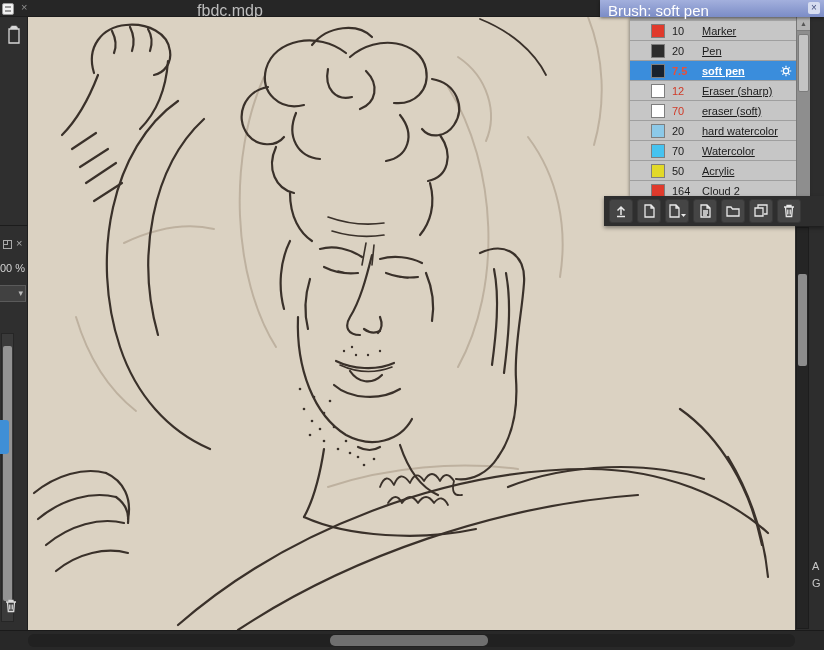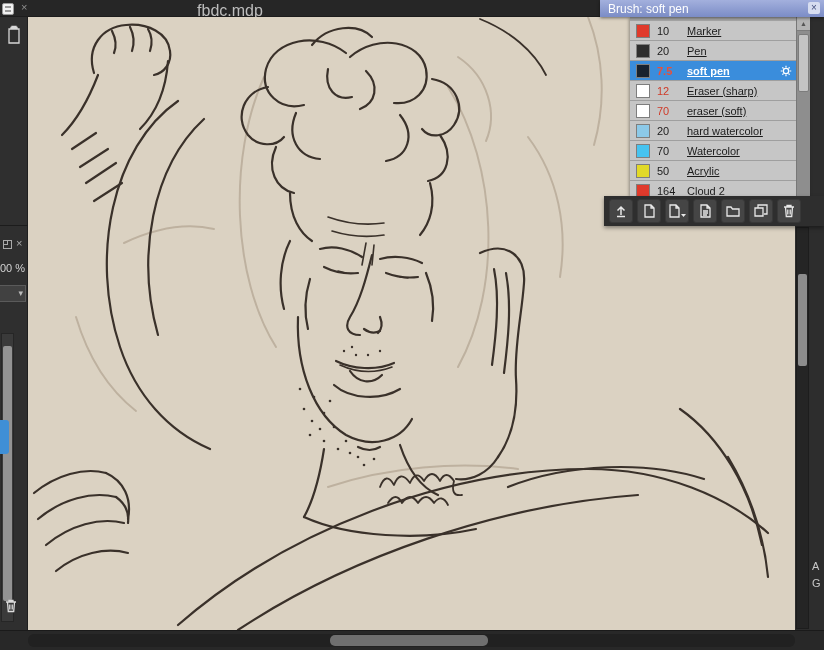--- a/index.html
+++ b/index.html
@@ -29,28 +29,28 @@
   #left-sel { position:absolute; left:0; top:403px; width:9px; height:34px; background:#3f8fd6; border-radius:0 3px 3px 0; }
   #left-trash { position:absolute; left:3px; top:581px; width:18px; height:18px; }
 
   
   #canvas { position:absolute; left:28px; top:17px; width:767px; height:613px; background:#dbd2c2; }
   #canvas svg { display:block; width:767px; height:613px; }
 
   
   #bp-header { position:absolute; left:600px; top:0; width:224px; height:17px;
     background:linear-gradient(#a3b0dd, #7b8cc6); box-shadow:0 1px 3px rgba(0,0,0,.5); z-index:6; }
-  #bp-title { position:absolute; left:8px; top:2px; font-size:12px; color:#ffffff; }
+  #bp-title { position:absolute; left:8px; top:2px; font-size:15px; color:#ffffff; }
   .bp-close { position:absolute; right:4px; top:2px; width:12px; height:12px; background:#d7ddf0; border-radius:2px;
     color:#44507e; font-size:10px; line-height:11px; text-align:center; }
   #bp-right-sliver { position:absolute; left:810px; top:17px; width:14px; height:209px; background:#2d2d2d; z-index:4; }
   #bp-body { position:absolute; left:630px; top:17px; width:180px; height:179px; background:#a6a6a6; overflow:hidden; z-index:5;
     box-shadow:-1px 1px 3px rgba(0,0,0,.35); padding-top:4px; }
   .brush-row { position:relative; height:20px; margin-right:14px; background:#c6c6c6; border-bottom:1px solid #9f9f9f;
-    display:flex; align-items:center; font-size:11px; color:#1c1c1c; }
+    display:flex; align-items:center; font-size:11px; color:#1c1c1c;padding-left:15px; }
   .brush-row .swatch { width:14px; height:14px; margin-left:6px; border:1px solid #7e7e7e; flex:none; }
   .brush-row .bsize { width:30px; margin-left:7px; flex:none; }
   .brush-row .bname { flex:1; white-space:nowrap; overflow:hidden;text-decoration:underline; }
   .brush-row.selected { background:#3a8ddc; color:#ffffff; font-weight:bold; }
   .brush-row .gear { position:absolute; right:3px; top:3px; width:14px; height:14px; }
   #bp-scroll { position:absolute; right:0; top:0; bottom:0; width:14px; background:#8e8e8e; border-left:1px solid #777; }
   #bp-scroll .sb-btn { height:14px; background:#b3b3b3; color:#555; font-size:7px; text-align:center; line-height:14px; border-bottom:1px solid #7c7c7c; }
   #bp-scroll .sb-thumb { position:absolute; left:1px; top:17px; width:11px; height:58px; background:#c4c4c4; border:1px solid #7c7c7c; border-radius:2px; }
   #bp-toolbar { position:absolute; left:604px; top:196px; width:220px; height:30px; background:#2e2e2e; z-index:5;
     display:flex; align-items:center; gap:4px; padding-left:5px; box-shadow:0 2px 4px rgba(0,0,0,.4); }

